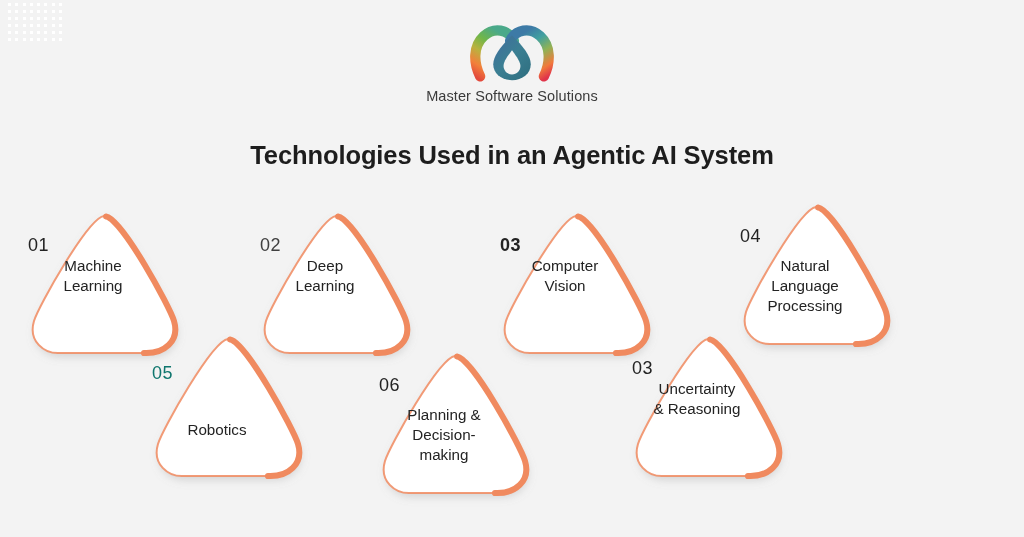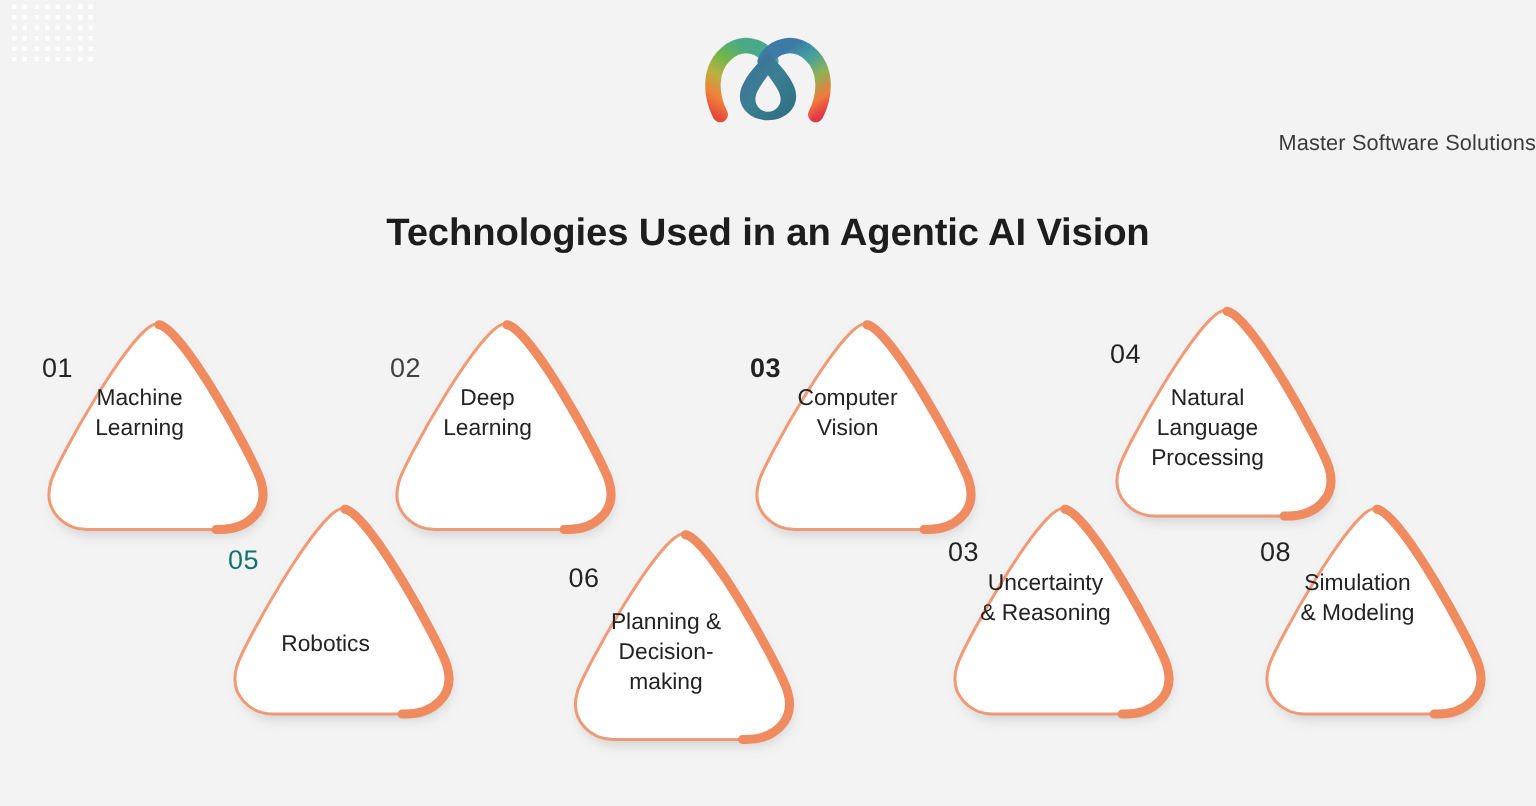--- a/index.html
+++ b/index.html
@@ -58,21 +58,20 @@
     margin: 0 auto;
     width: 94px;
     height: 60px;
   }
   .brand-name {
     margin-top: 6px;
     font-size: 14.5px;
     color: #3b3b3b;
     letter-spacing: 0.1px;
     font-weight: 400;
-    text-align: right;
   }
 
   .page-title {
     position: absolute;
     left: 0;
     right: 0;
     top: 124px;
     text-align: center;
     font-size: 25.5px;
     font-weight: 700;
@@ -228,21 +227,21 @@
       <path d="M16 58 C9 44 8 26 20 15 C31 5 46 8 52 20" fill="none" stroke="url(#gL)" stroke-width="11" stroke-linecap="round"></path>
 
       <path d="M84 58 C91 44 92 26 80 15 C69 5 54 8 48 20" fill="none" stroke="url(#gR)" stroke-width="11" stroke-linecap="round"></path>
 
       <path d="M50 14 C62 26 70 36 70 45 C70 55 61 62 50 62 C39 62 30 55 30 45 C30 36 38 26 50 14 Z" fill="url(#gC)"></path>
       <path d="M50 30 C56 38 59 43 59 47 C59 52 55 56 50 56 C45 56 41 52 41 47 C41 43 44 38 50 30 Z" fill="#f3f3f3"></path>
     </svg>
     <div class="brand-name">Master Software Solutions</div>
   </div>
 
-  <h1 class="page-title">Technologies Used in an Agentic AI Vision</h1>
+  <h1 class="page-title">Technologies Used in an Agentic AI System</h1>
 
   <div class="tri-layer">
       <div class="tri" style="left: 28px; top: 212px;">
         <svg viewBox="0 0 152 145">
           <defs>
             <filter id="shadow0" x="-30%" y="-30%" width="170%" height="170%">
               <feDropShadow dx="2" dy="4" stdDeviation="4" flood-color="#8a8a8a" flood-opacity="0.30"></feDropShadow>
             </filter>
           </defs>
           <path d="M 76 4 C 92 6, 142 95, 146 109 C 152 129, 136 142, 120 141 L 32 141 C 16 142, 0 129, 6 109 C 10 95, 60 6, 76 4 Z" class="tri-body" filter="url(#shadow0)"></path>
@@ -343,31 +342,15 @@
           </defs>
           <path d="M 76 4 C 92 6, 142 95, 146 109 C 152 129, 136 142, 120 141 L 32 141 C 16 142, 0 129, 6 109 C 10 95, 60 6, 76 4 Z" class="tri-body" filter="url(#shadow6)"></path>
           <path d="M 76 4 C 92 6, 142 95, 146 109 C 152 129, 136 142, 120 141 L 32 141 C 16 142, 0 129, 6 109 C 10 95, 60 6, 76 4" class="tri-stroke" stroke="#f08a5f" stroke-width="2" stroke-opacity="0.85"></path>
           <path d="M 78 4.5 C 94 7, 142 95, 146 109 C 152 129, 136 142, 116 141" class="tri-stroke" stroke="#f08a5f" stroke-width="6"></path>
         </svg>
         <div class="tri-text">
           <div class="tri-num" style="color: rgb(35, 35, 35);">03</div>
           <div class="tri-label lines2" style="color: rgb(35, 35, 35);">Uncertainty<br>&amp; Reasoning</div>
         </div>
       </div>
-      <div class="tri" style="left: 840px; top: 335px;">
-        <svg viewBox="0 0 152 145">
-          <defs>
-            <filter id="shadow7" x="-30%" y="-30%" width="170%" height="170%">
-              <feDropShadow dx="2" dy="4" stdDeviation="4" flood-color="#8a8a8a" flood-opacity="0.30"></feDropShadow>
-            </filter>
-          </defs>
-          <path d="M 76 4 C 92 6, 142 95, 146 109 C 152 129, 136 142, 120 141 L 32 141 C 16 142, 0 129, 6 109 C 10 95, 60 6, 76 4 Z" class="tri-body" filter="url(#shadow7)"></path>
-          <path d="M 76 4 C 92 6, 142 95, 146 109 C 152 129, 136 142, 120 141 L 32 141 C 16 142, 0 129, 6 109 C 10 95, 60 6, 76 4" class="tri-stroke" stroke="#f08a5f" stroke-width="2" stroke-opacity="0.85"></path>
-          <path d="M 78 4.5 C 94 7, 142 95, 146 109 C 152 129, 136 142, 116 141" class="tri-stroke" stroke="#f08a5f" stroke-width="6"></path>
-        </svg>
-        <div class="tri-text">
-          <div class="tri-num" style="color: rgb(35, 35, 35);">08</div>
-          <div class="tri-label lines2" style="color: rgb(35, 35, 35);">Simulation<br>&amp; Modeling</div>
-        </div>
-      </div>
     </div>
 
 </div>
 
 </body></html>

